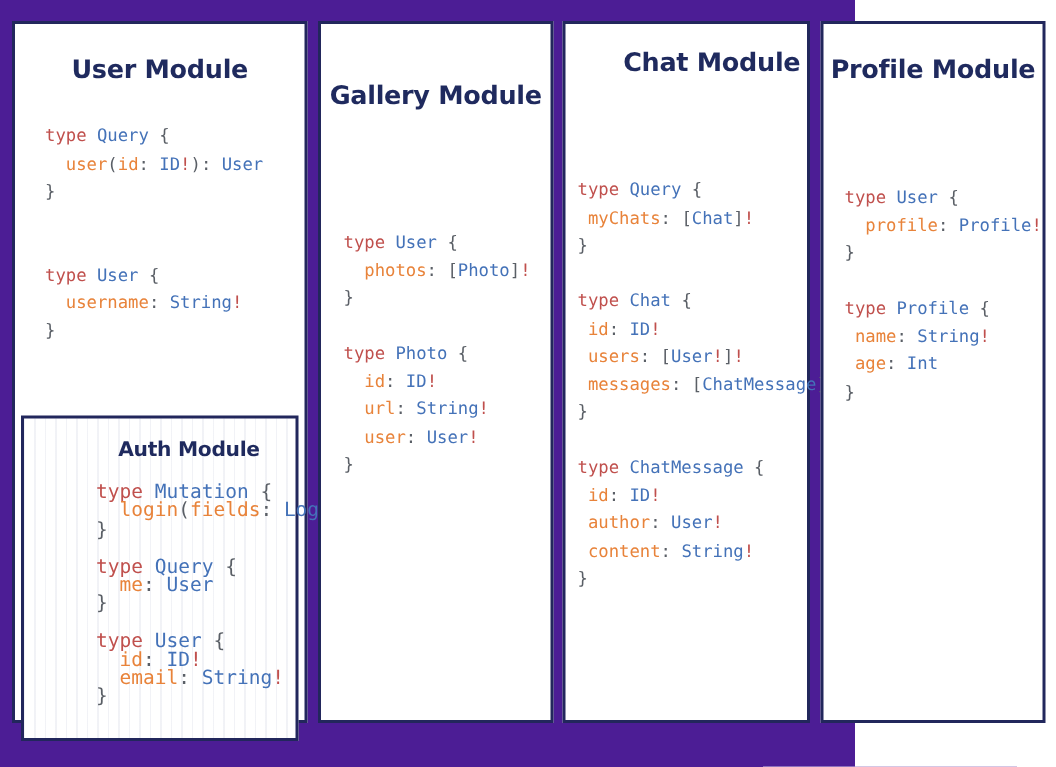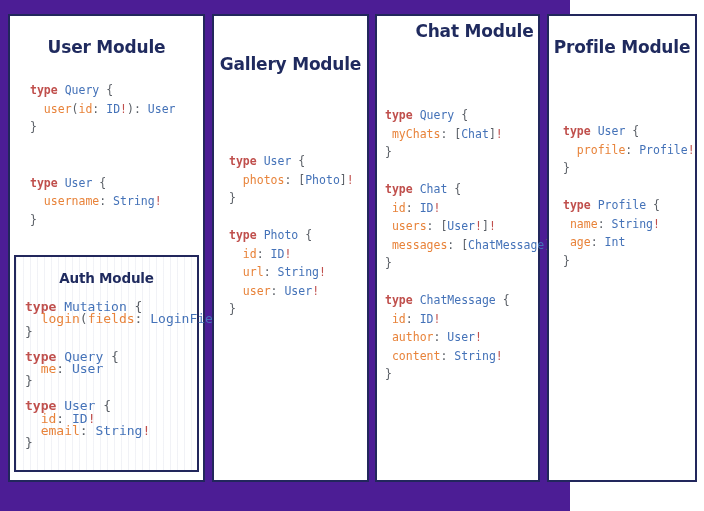--- a/index.html
+++ b/index.html
@@ -44,21 +44,21 @@
   .code {
     font-family: "DejaVu Sans Mono", monospace;
     font-size: 11.5px;
     line-height: 18.5px;
     color: #5a5f66;
     white-space: pre;
   }
   .code .ln { display: block; }
 
   
-  .t-kw    { color: #c0504d; font-weight: bold; }  
+  .t-kw    { color: #c0504d; }  
   .t-type  { color: #4472b8; text-align: center; }  
   .t-field { color: #e8833a; }  
   .t-punct { color: #5a5f66; }  
   .t-bang  { color: #c0504d; }  
 
   
   .subpanel {
     position: absolute;
     border: 2px solid #22275c;
     box-sizing: border-box;
@@ -80,33 +80,33 @@
 </style>
 </head>
 <body>
 
 <div class="board">
 
   <div class="panel" style="left:8px; top:14px; width:197px; height:468px;">
     <div class="panel-title" style="margin-top:21px;">User Module</div>
     <div class="code" style="margin:24px 0 0 20px;"><span class="ln"><span class="t-kw">type </span><span class="t-type">Query</span><span class="t-punct"> {</span></span><span class="ln"><span class="t-punct">  </span><span class="t-field">user</span><span class="t-punct">(</span><span class="t-field">id</span><span class="t-punct">: </span><span class="t-type">ID</span><span class="t-bang">!</span><span class="t-punct">): </span><span class="t-type">User</span></span><span class="ln"><span class="t-punct">}</span></span><span class="ln">&nbsp;</span><span class="ln">&nbsp;</span><span class="ln"><span class="t-kw">type </span><span class="t-type">User</span><span class="t-punct"> {</span></span><span class="ln"><span class="t-punct">  </span><span class="t-field">username</span><span class="t-punct">: </span><span class="t-type">String</span><span class="t-bang">!</span></span><span class="ln"><span class="t-punct">}</span></span></div>
 
-    <div class="subpanel" style="left:4px; top:239px; width:185px; height:217px;">
+    <div class="subpanel" style="left:4px; top:261px; width:185px; height:217px;padding-left:39px;">
       <div class="panel-title" style="margin-top:13px;">Auth Module</div>
       <div class="code" style="margin:15px 0 0 9px;"><span class="ln"><span class="t-kw">type </span><span class="t-type">Mutation</span><span class="t-punct"> {</span></span><span class="ln"><span class="t-punct">  </span><span class="t-field">login</span><span class="t-punct">(</span><span class="t-field">fields</span><span class="t-punct">: </span><span class="t-type">LoginFields</span><span class="t-punct">): </span><span class="t-type">User</span></span><span class="ln"><span class="t-punct">}</span></span><span class="ln">&nbsp;</span><span class="ln"><span class="t-kw">type </span><span class="t-type">Query</span><span class="t-punct"> {</span></span><span class="ln"><span class="t-punct">  </span><span class="t-field">me</span><span class="t-punct">: </span><span class="t-type">User</span></span><span class="ln"><span class="t-punct">}</span></span><span class="ln">&nbsp;</span><span class="ln"><span class="t-kw">type </span><span class="t-type">User</span><span class="t-punct"> {</span></span><span class="ln"><span class="t-punct">  </span><span class="t-field">id</span><span class="t-punct">: </span><span class="t-type">ID</span><span class="t-bang">!</span></span><span class="ln"><span class="t-punct">  </span><span class="t-field">email</span><span class="t-punct">: </span><span class="t-type">String</span><span class="t-bang">!</span></span><span class="ln"><span class="t-punct">}</span></span></div>
     </div>
   </div>
 
   <div class="panel" style="left:212px; top:14px; width:157px; height:468px;">
     <div class="panel-title" style="margin-top:38px;">Gallery Module</div>
     <div class="code" style="margin:78px 0 0 15px;"><span class="ln"><span class="t-kw">type </span><span class="t-type">User</span><span class="t-punct"> {</span></span><span class="ln"><span class="t-punct">  </span><span class="t-field">photos</span><span class="t-punct">: [</span><span class="t-type">Photo</span><span class="t-punct">]</span><span class="t-bang">!</span></span><span class="ln"><span class="t-punct">}</span></span><span class="ln">&nbsp;</span><span class="ln"><span class="t-kw">type </span><span class="t-type">Photo</span><span class="t-punct"> {</span></span><span class="ln"><span class="t-punct">  </span><span class="t-field">id</span><span class="t-punct">: </span><span class="t-type">ID</span><span class="t-bang">!</span></span><span class="ln"><span class="t-punct">  </span><span class="t-field">url</span><span class="t-punct">: </span><span class="t-type">String</span><span class="t-bang">!</span></span><span class="ln"><span class="t-punct">  </span><span class="t-field">user</span><span class="t-punct">: </span><span class="t-type">User</span><span class="t-bang">!</span></span><span class="ln"><span class="t-punct">}</span></span></div>
   </div>
 
   <div class="panel" style="left:375px; top:14px; width:165px; height:468px;">
-    <div class="panel-title" style="margin-top:5px;padding-left:34px;">Chat Module</div>
+    <div class="panel-title" style="margin-top:16px;padding-left:34px;">Chat Module</div>
     <div class="code" style="margin:65px 0 0 8px;"><span class="ln"><span class="t-kw">type </span><span class="t-type">Query</span><span class="t-punct"> {</span></span><span class="ln"><span class="t-punct"> </span><span class="t-field">myChats</span><span class="t-punct">: [</span><span class="t-type">Chat</span><span class="t-punct">]</span><span class="t-bang">!</span></span><span class="ln"><span class="t-punct">}</span></span><span class="ln">&nbsp;</span><span class="ln"><span class="t-kw">type </span><span class="t-type">Chat</span><span class="t-punct"> {</span></span><span class="ln"><span class="t-punct"> </span><span class="t-field">id</span><span class="t-punct">: </span><span class="t-type">ID</span><span class="t-bang">!</span></span><span class="ln"><span class="t-punct"> </span><span class="t-field">users</span><span class="t-punct">: [</span><span class="t-type">User</span><span class="t-bang">!</span><span class="t-punct">]</span><span class="t-bang">!</span></span><span class="ln"><span class="t-punct"> </span><span class="t-field">messages</span><span class="t-punct">: [</span><span class="t-type">ChatMessage</span><span class="t-punct">]</span><span class="t-bang">!</span></span><span class="ln"><span class="t-punct">}</span></span><span class="ln">&nbsp;</span><span class="ln"><span class="t-kw">type </span><span class="t-type">ChatMessage</span><span class="t-punct"> {</span></span><span class="ln"><span class="t-punct"> </span><span class="t-field">id</span><span class="t-punct">: </span><span class="t-type">ID</span><span class="t-bang">!</span></span><span class="ln"><span class="t-punct"> </span><span class="t-field">author</span><span class="t-punct">: </span><span class="t-type">User</span><span class="t-bang">!</span></span><span class="ln"><span class="t-punct"> </span><span class="t-field">content</span><span class="t-punct">: </span><span class="t-type">String</span><span class="t-bang">!</span></span><span class="ln"><span class="t-punct">}</span></span></div>
   </div>
 
   <div class="panel" style="left:547px; top:14px; width:150px; height:468px;">
     <div class="panel-title" style="margin-top:21px;">Profile Module</div>
     <div class="code" style="margin:65px 0 0 14px;"><span class="ln"><span class="t-kw">type </span><span class="t-type">User</span><span class="t-punct"> {</span></span><span class="ln"><span class="t-punct">  </span><span class="t-field">profile</span><span class="t-punct">: </span><span class="t-type">Profile</span><span class="t-bang">!</span></span><span class="ln"><span class="t-punct">}</span></span><span class="ln">&nbsp;</span><span class="ln"><span class="t-kw">type </span><span class="t-type">Profile</span><span class="t-punct"> {</span></span><span class="ln"><span class="t-punct"> </span><span class="t-field">name</span><span class="t-punct">: </span><span class="t-type">String</span><span class="t-bang">!</span></span><span class="ln"><span class="t-punct"> </span><span class="t-field">age</span><span class="t-punct">: </span><span class="t-type">Int</span></span><span class="ln"><span class="t-punct">}</span></span></div>
   </div>
 
 </div>
 

